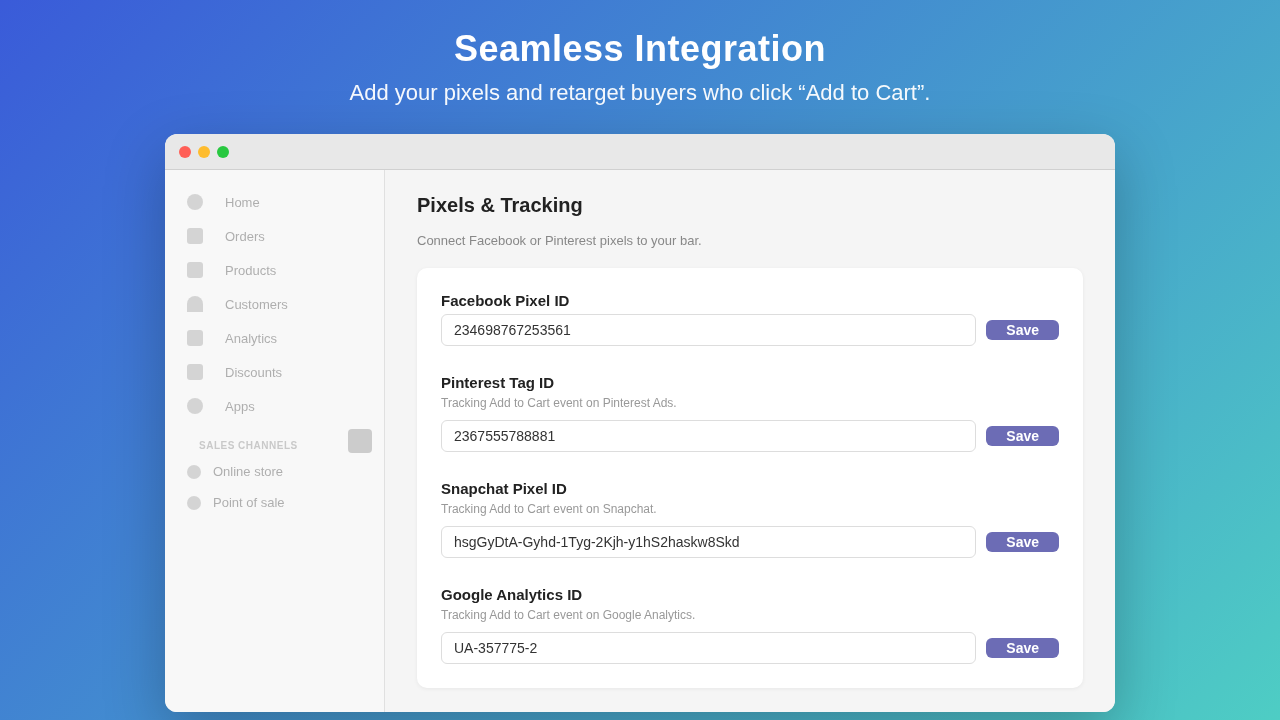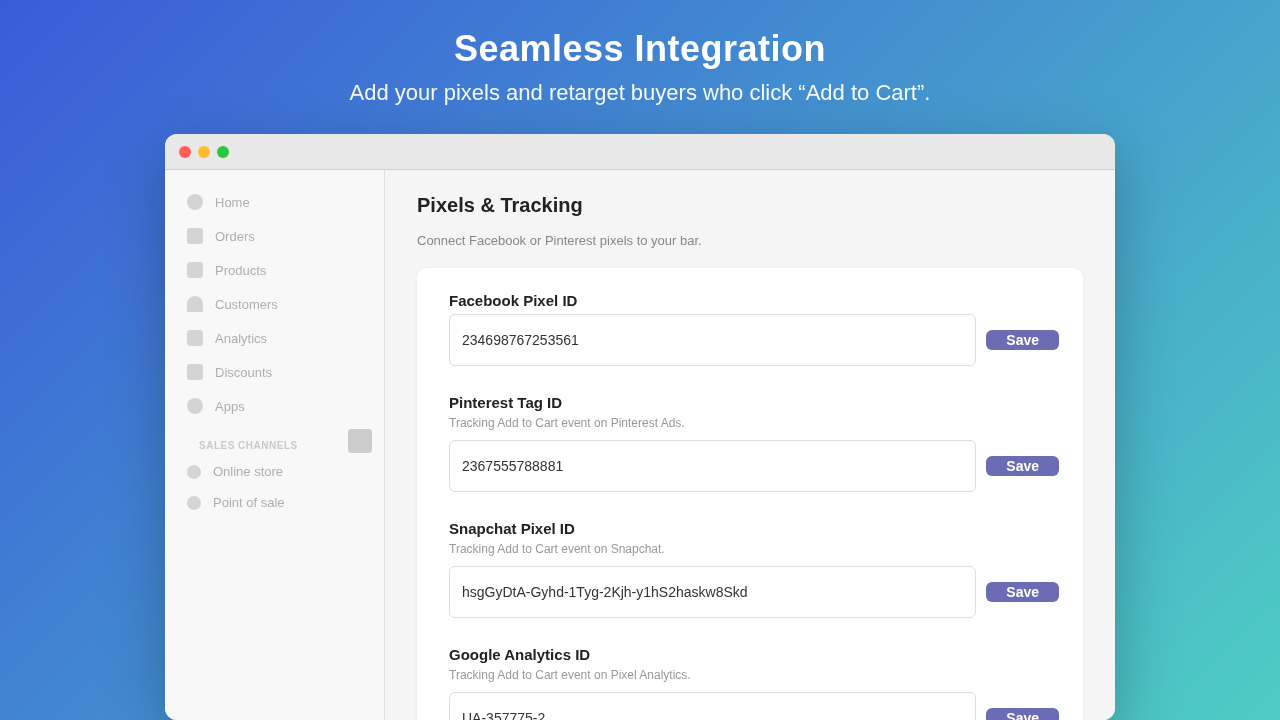--- a/index.html
+++ b/index.html
@@ -85,21 +85,21 @@
     }
 
     .sidebar-nav {
       list-style: none;
       padding: 0 12px;
     }
 
     .sidebar-nav li {
       display: flex;
       align-items: center;
-      gap: 12px;
+      gap: 22px;
       padding: 8px 10px;
       border-radius: 6px;
       margin-bottom: 2px;
       cursor: pointer;
       opacity: 0.45;
     }
 
     .nav-icon {
       width: 16px;
       height: 16px;
@@ -185,21 +185,20 @@
 
     .card {
       background: white;
       border-radius: 10px;
       padding: 24px;
       box-shadow: 0 1px 4px rgba(0,0,0,0.06);
     }
 
     .field-group {
       margin-bottom: 28px;
-      margin-left: 8px;
     }
 
     .field-group:last-child {
       margin-bottom: 0;
     }
 
     .field-label {
       font-size: 15px;
       font-weight: 700;
       color: #222;
@@ -213,21 +212,21 @@
     }
 
     .field-row {
       display: flex;
       gap: 10px;
       align-items: center;
     }
 
     .field-input {
       flex: 1;
-      height: 52px;
+      height: 32px;
       border: 1px solid #ddd;
       border-radius: 6px;
       padding: 4px 12px;
       font-size: 14px;
       color: #333;
       background: white;
       outline: none;
     }
 
     .save-btn {
@@ -345,21 +344,21 @@
           <div class="field-label">Snapchat Pixel ID</div>
           <div class="field-hint">Tracking Add to Cart event on Snapchat.</div>
           <div class="field-row">
             <input class="field-input" type="text" value="hsgGyDtA-Gyhd-1Tyg-2Kjh-y1hS2haskw8Skd" style="">
             <button class="save-btn">Save</button>
           </div>
         </div>
 
         <div class="field-group">
           <div class="field-label">Google Analytics ID</div>
-          <div class="field-hint">Tracking Add to Cart event on Pixel Analytics.</div>
+          <div class="field-hint">Tracking Add to Cart event on Google Analytics.</div>
           <div class="field-row">
             <input class="field-input" type="text" value="UA-357775-2" style="">
             <button class="save-btn">Save</button>
           </div>
         </div>
 
       </div>
     </div>
   </div>
 </div>

